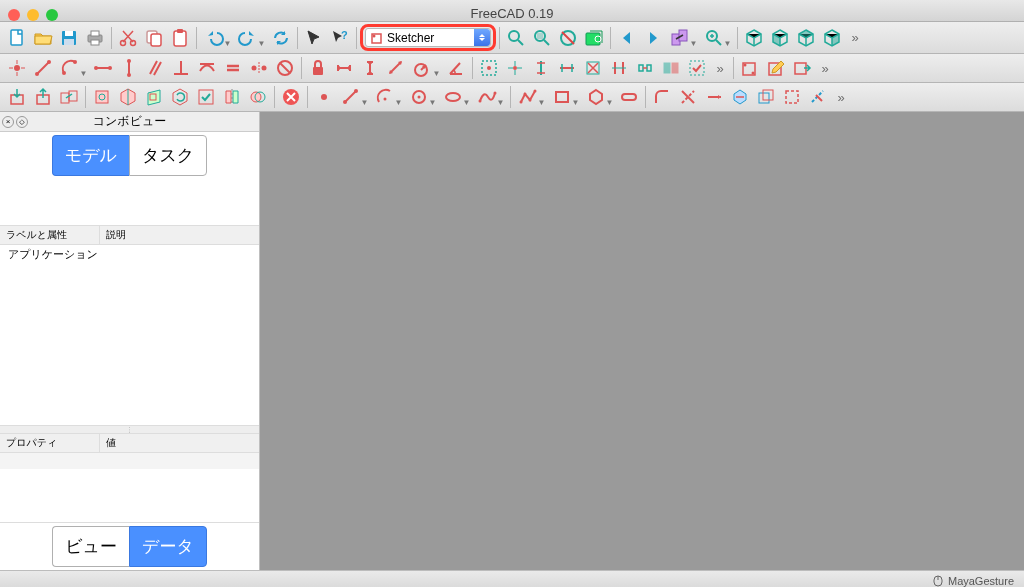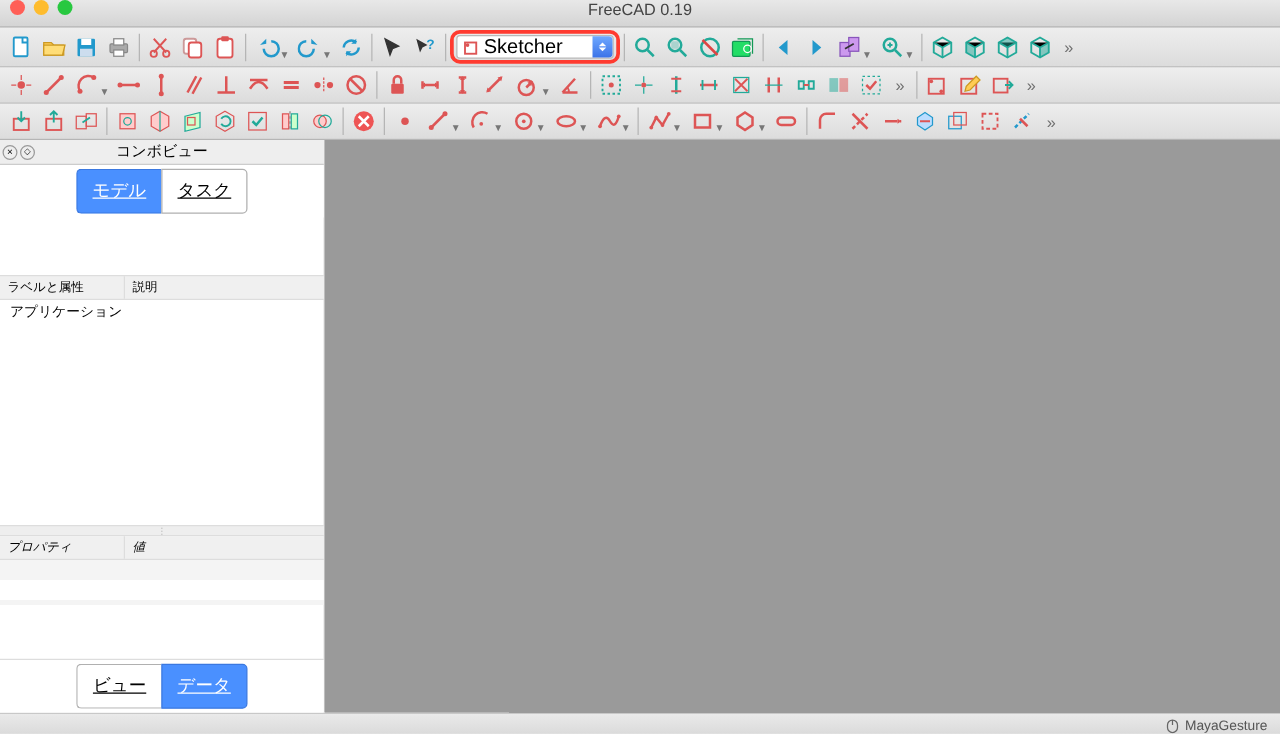--- a/index.html
+++ b/index.html
@@ -1,56 +1,56 @@
 <!DOCTYPE html>
 <html><head>
 <meta charset="utf-8">
 <style>
 * { margin: 0; padding: 0; box-sizing: border-box; font-family: -apple-system, "Helvetica Neue", sans-serif; }
 body { width: 1024px; height: 587px; background: #ededed; font-size: 11px; overflow: hidden; }
 
-.titlebar { height: 22px; background: linear-gradient(#e8e8e8,#d4d4d4); display:flex; align-items:flex-start; padding:0 8px; position:relative; border-bottom:1px solid #b0b0b0; }
+.titlebar { height: 22px; background: linear-gradient(#e8e8e8,#d4d4d4); display:flex; align-items:flex-end; padding:0 8px; position:relative; border-bottom:1px solid #b0b0b0; }
 .traffic { display:flex; gap:7px; }
 .dot { width:12px; height:12px; border-radius:50%; }
 .dot.red { background:#ff5f57; } .dot.yellow { background:#febc2e; } .dot.green { background:#28c840; }
 .title { position:absolute; left:0; right:0; text-align:center; font-size:13px; color:#444; }
 
 .toolbar { background: linear-gradient(#eeeeee,#dcdcdc); display:flex; align-items:center; padding:2px 4px; border-bottom:1px solid #b5b5b5; min-height:28px; flex-wrap:nowrap; }
 .tb-group { display:flex; align-items:center; }
 .sep { width:1px; height:22px; background:#b5b5b5; margin:0 3px; }
 .tb-btn { width:24px; height:24px; display:flex; align-items:center; justify-content:center; border-radius:3px; margin:0 1px; }
 .tb-btn.dd { width:32px; }
 .tb-btn svg { display:block; }
 .overflow-chevron { width:20px; color:#707070; font-size:13px; display:flex; align-items:center; justify-content:center; }
 
 .workbench-highlight { border:3px solid #ff3b30; border-radius:8px; padding:1px 2px; display:flex; align-items:center; }
-.workbench-sel { width:126px; height:19px; background:#fff; border:1px solid #b8b8b8; border-radius:3px; display:flex; align-items:center; font-size:16px; padding:0 4px; position:relative; }
+.workbench-sel { width:126px; height:19px; background:#fff; border:1px solid #b8b8b8; border-radius:3px; display:flex; align-items:center; font-size:12px; padding:0 4px; position:relative; }
 .workbench-sel .sp { position:absolute; right:0; top:0; bottom:0; width:16px; background:linear-gradient(#6fa8ff,#3b73e8); border-radius:0 3px 3px 0; display:flex; flex-direction:column; align-items:center; justify-content:center; }
 .workbench-sel .sp::before { content:""; border-left:3px solid transparent; border-right:3px solid transparent; border-bottom:3px solid #fff; margin-bottom:1px; }
 .workbench-sel .sp::after { content:""; border-left:3px solid transparent; border-right:3px solid transparent; border-top:3px solid #fff; }
 
 .main { display:flex; height:calc(100% - 22px - 29px - 29px - 29px - 20px); }
 .panel { width:260px; background:#fff; display:flex; flex-direction:column; border-right:1px solid #bfbfbf; }
 .panel-top { background:#eee; display:flex; align-items:center; border-bottom:1px solid #ccc; justify-content:center; position:relative; height:20px; }
 .panel-icons { position:absolute; left:2px; display:flex; gap:2px; }
 .panel-title { font-size:12px; }
 
 .tabs { display:flex; justify-content:center; padding:3px 0; background:#fff; }
-.tab { font-size:14px; padding:8px 12px; border:1px solid #b0b0b0; background:#fff;text-decoration:underline; }
+.tab { font-size:17px; padding:8px 12px; border:1px solid #b0b0b0; background:#fff; }
 .tab:first-child { border-radius:4px 0 0 4px; border-right:none; }
 .tab:last-child { border-radius:0 4px 4px 0; }
 .tab.active { background:#4a90ff; color:#fff; border-color:#3a78e0; }
 
 .tree-header { display:flex; background:#f0f0f0; border-top:1px solid #ddd; border-bottom:1px solid #ddd; font-size:10px;margin-top:46px; }
 .tree-header div { padding:2px 6px; }
 .tree-header .c1 { width:100px; border-right:1px solid #ddd; }
 .tree-body { flex: 0 0 180px; overflow:auto; padding:2px 8px; font-size:11px; }
 
 .prop-splitter { text-align:center; background:#eee; height:9px; font-size:7px; color:#aaa; border-top:1px solid #ddd; border-bottom:1px solid #ddd; }
-.prop-header { display:flex; background:#f0f0f0; border-bottom:1px solid #ddd; font-size:10px;font-style:italic; }
+.prop-header { display:flex; background:#f0f0f0; border-bottom:1px solid #ddd; font-size:10px; }
 .prop-header div { padding:2px 6px; }
 .prop-header .c1 { width:100px; border-right:1px solid #ddd; }
 .prop-body { flex:1; overflow:auto; }
 .prop-row { height:16px; }
 .prop-row:nth-child(odd) { background:#f4f4f4; }
 .prop-row:nth-child(even) { background:#fff; }
 
 .bottom-tabs { display:flex; justify-content:center; padding:3px 0; background:#fff; border-top:1px solid #ddd;margin-top:43px; }
 
 .viewport { flex:1; background:#9a9a9a; }

